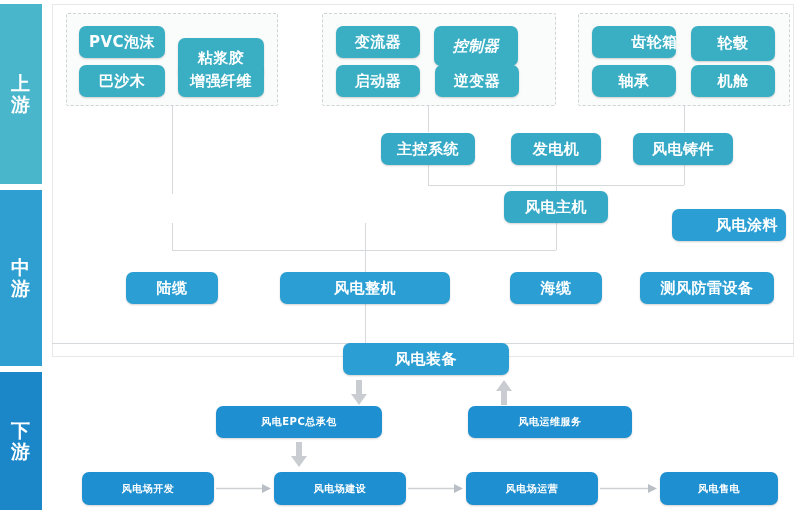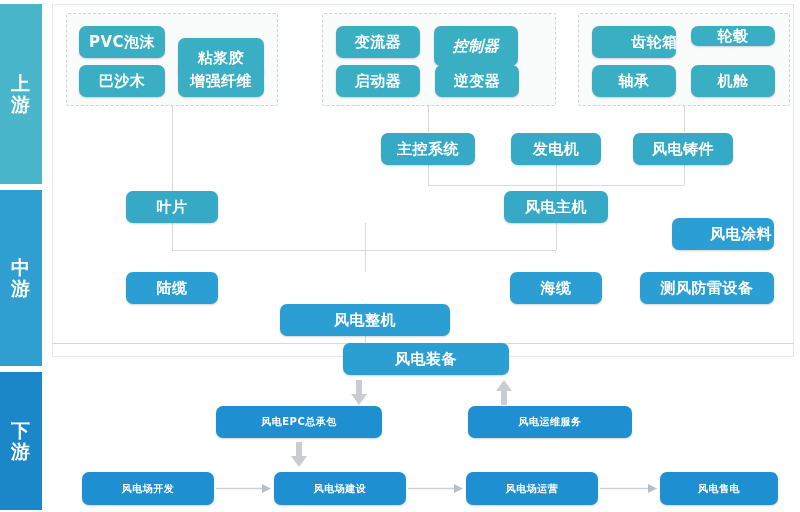--- a/index.html
+++ b/index.html
@@ -110,34 +110,33 @@
   <div class="node n-up" style="left:178px;top:38px;width:86px;height:40px;">粘浆胶</div>
   <div class="node n-up" style="left:79px;top:65px;width:86px;height:32px;">巴沙木</div>
   <div class="node n-up" style="left:178px;top:65px;width:86px;height:32px;">增强纤维</div>
 
   <div class="node n-up" style="left:336px;top:26px;width:84px;height:32px;">变流器</div>
   <div class="node n-up" style="left:434px;top:26px;width:84px;height:40px;font-style:italic;">控制器</div>
   <div class="node n-up" style="left:336px;top:65px;width:84px;height:32px;">启动器</div>
   <div class="node n-up" style="left:435px;top:65px;width:84px;height:32px;">逆变器</div>
 
   <div class="node n-up" style="left:592px;top:26px;width:84px;height:32px;padding-left:41px;">齿轮箱</div>
-  <div class="node n-up" style="left:691px;top:26px;width:84px;height:20px;">轮毂</div>
+  <div class="node n-up" style="left:691px;top:26px;width:84px;height:35px;">轮毂</div>
   <div class="node n-up" style="left:592px;top:65px;width:84px;height:32px;border-radius:8px;">轴承</div>
   <div class="node n-up" style="left:691px;top:65px;width:84px;height:32px;">机舱</div>
 
   <div class="node n-mid2" style="left:381px;top:133px;width:94px;height:32px;">主控系统</div>
   <div class="node n-mid2" style="left:511px;top:133px;width:90px;height:32px;">发电机</div>
   <div class="node n-mid2" style="left:633px;top:133px;width:100px;height:32px;">风电铸件</div>
 
-  <div class="node n-mid2" style="left:126px;top:191px;width:92px;height:32px;">叶片</div>
   <div class="node n-mid2" style="left:504px;top:191px;width:104px;height:32px;">风电主机</div>
-  <div class="node n-mid" style="left:672px;top:218px;width:102px;height:32px;padding-left:36px;">风电涂料</div>
+  <div class="node n-mid" style="left:672px;top:209px;width:114px;height:32px;padding-left:36px;">风电涂料</div>
 
   <div class="node n-mid" style="left:126px;top:272px;width:92px;height:32px;">陆缆</div>
-  <div class="node n-mid" style="left:280px;top:272px;width:170px;height:32px;margin-top:32px;">风电整机</div>
+  <div class="node n-mid" style="left:280px;top:272px;width:170px;height:32px;">风电整机</div>
   <div class="node n-mid" style="left:510px;top:272px;width:92px;height:32px;">海缆</div>
   <div class="node n-mid" style="left:640px;top:272px;width:134px;height:32px;">测风防雷设备</div>
 
   <div class="node n-mid" style="left:343px;top:343px;width:166px;height:32px;">风电装备</div>
 
   <div class="arrow" style="left:350px;top:380px;">
     <svg width="18" height="26" viewBox="0 0 18 26">
       <polygon points="6,0 12,0 12,14 17,14 9,25 1,14 6,14" fill="#c9cdd1"></polygon>
     </svg>
   </div>

